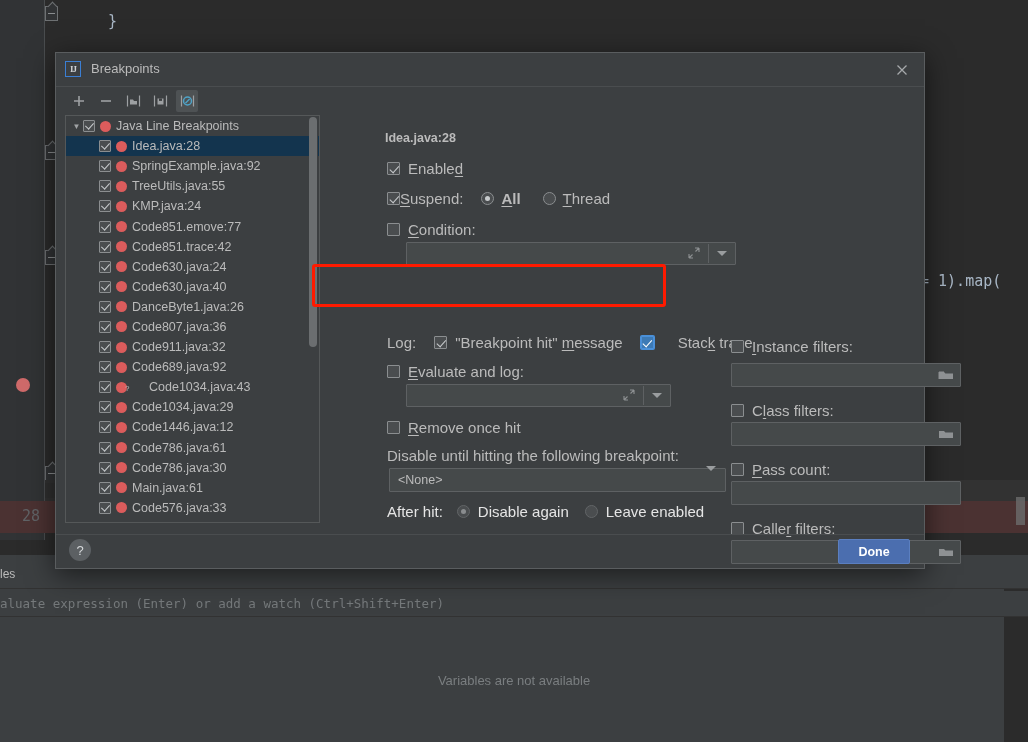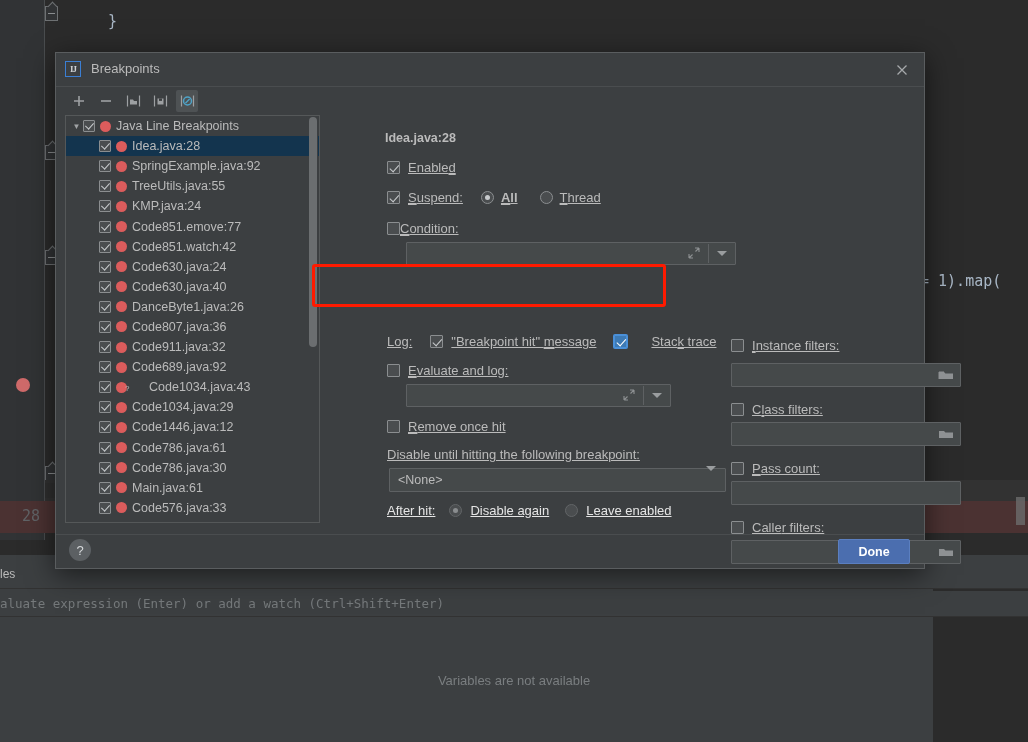--- a/index.html
+++ b/index.html
@@ -69,21 +69,21 @@
   .bg-codeline-28 .lineno {
     position: absolute; left: 22px; top: 6px;
     font-family: "DejaVu Sans Mono", monospace; font-size: 15px; color: #606366;
   }
   .scrollmark {
     position: absolute; right: 3px; width: 9px; height: 28px;
     background: #6b6b6b; opacity: .8;
   }
 
   .bottom-panel {
-    position: absolute; left: 0; top: 563px; width: 933px; height: 179px;
+    position: absolute; left: 0; top: 563px; width: 1004px; height: 179px;
     background: #3c3f41;
   }
   .tabstrip {
     position: absolute; left: 0; top: 0; width: 1028px; height: 26px;
     background: #3c3f41; border-bottom: 1px solid #323232;
   }
   .tab-label {
     position: absolute; left: 0px; top: 4px;
     font-size: 12px; color: #bbbbbb;
   }
@@ -196,21 +196,21 @@
   .list-thumb {
     position: absolute; right: 1px; width: 8px;
     background: #6b6e70; border-radius: 4px;
   }
 
   
   .form { position: absolute; left: 275px; top: 0; right: 0; bottom: 0; }
   .ftitle {
     position: absolute; font-size: 12.5px; font-weight: bold; color: #bbbbbb;
   }
-  .flabel { font-size: 13px; color: #bbbbbb; white-space: nowrap; text-decoration: underline; }
+  .flabel { font-size: 15px; color: #bbbbbb; white-space: nowrap; }
   .flabel.dim { color: #e5e5e5; }
   .u { text-decoration: underline; text-underline-offset: 2px; }
 
   .row { position: absolute; display: flex; align-items: center; }
 
   .cb {
     width: 13px; height: 13px; flex: 0 0 13px;
     border: 1px solid #8b8e90; background: #4a4d4f;
     position: relative; border-radius: 1px; cursor: pointer;
   }
@@ -440,21 +440,21 @@
             <div class="bp-row">
               <span class="indent"></span>
               <span class="cb-sm"></span>
               <span class="bp-circle"></span>
               <span class="bp-label">Code851.emove:77</span>
             </div>
             <div class="bp-row">
               <span class="indent"></span>
               <span class="cb-sm"></span>
               <span class="bp-circle"></span>
-              <span class="bp-label">Code851.watch:42</span>
+              <span class="bp-label">Code851.trace:42</span>
             </div>
             <div class="bp-row">
               <span class="indent"></span>
               <span class="cb-sm"></span>
               <span class="bp-circle"></span>
               <span class="bp-label">Code630.java:24</span>
             </div>
             <div class="bp-row">
               <span class="indent"></span>
               <span class="cb-sm"></span>
@@ -543,30 +543,30 @@
 
         <div class="ftitle" style="left:54px; top:44px;">Idea.java:28</div>
 
         <div class="row" style="left:56px; top:73px;">
           <div class="cb checked"></div>
           <span class="flabel" style="margin-left:8px;">Enable<span class="u">d</span></span>
         </div>
 
         <div class="row" style="left:56px; top:103px;">
           <div class="cb checked"></div>
-          <span class="flabel" style="margin-left:8px;"><span class="u">S</span>uspend:</span>
+          <span class="flabel" style=""><span class="u">S</span>uspend:</span>
           <div class="radio on" style="margin-left:18px;"></div>
           <span class="flabel" style="margin-left:7px; font-weight:bold;"><span class="u">A</span>ll</span>
           <div class="radio" style="margin-left:22px;"></div>
           <span class="flabel" style="margin-left:7px;"><span class="u">T</span>hread</span>
         </div>
 
         <div class="row" style="left:56px; top:134px;">
           <div class="cb"></div>
-          <span class="flabel" style="margin-left:0;"><span class="u">C</span>ondition:</span>
+          <span class="flabel" style="margin-left:8px;"><span class="u">C</span>ondition:</span>
         </div>
         <div class="textfield" style="left:75px; top:155px; width:330px; height:23px;">
           <div class="tf-expand">
             <svg width="14" height="14" viewBox="0 0 14 14">
               <path d="M12 2 L12 6 M12 2 L8 2 M12 2 L8.5 5.5" stroke="#8e9193" stroke-width="1.1" fill="none"></path>
               <path d="M2 12 L2 8 M2 12 L6 12 M2 12 L5.5 8.5" stroke="#8e9193" stroke-width="1.1" fill="none"></path>
             </svg>
           </div>
           <div class="tf-sep"></div>
           <div class="tf-arrow">

